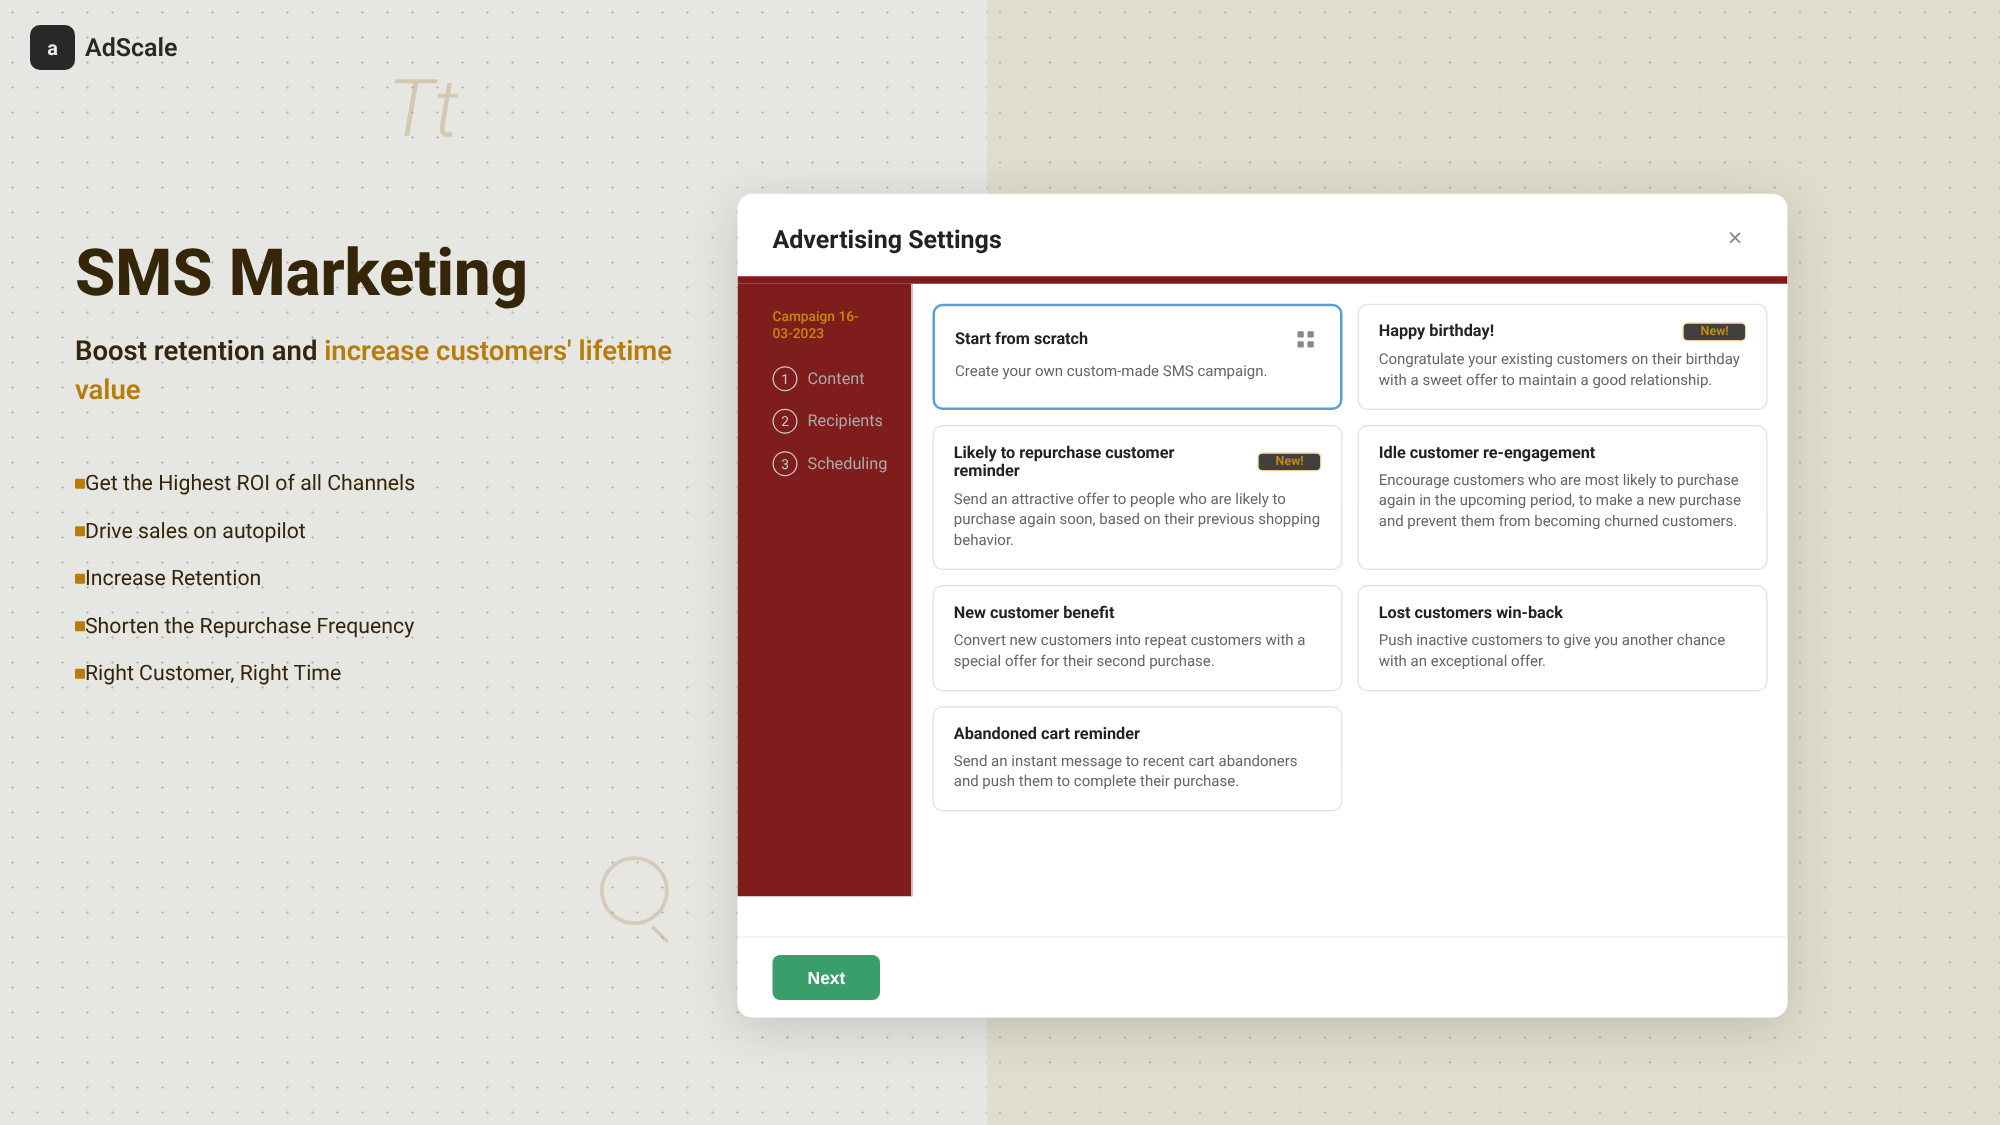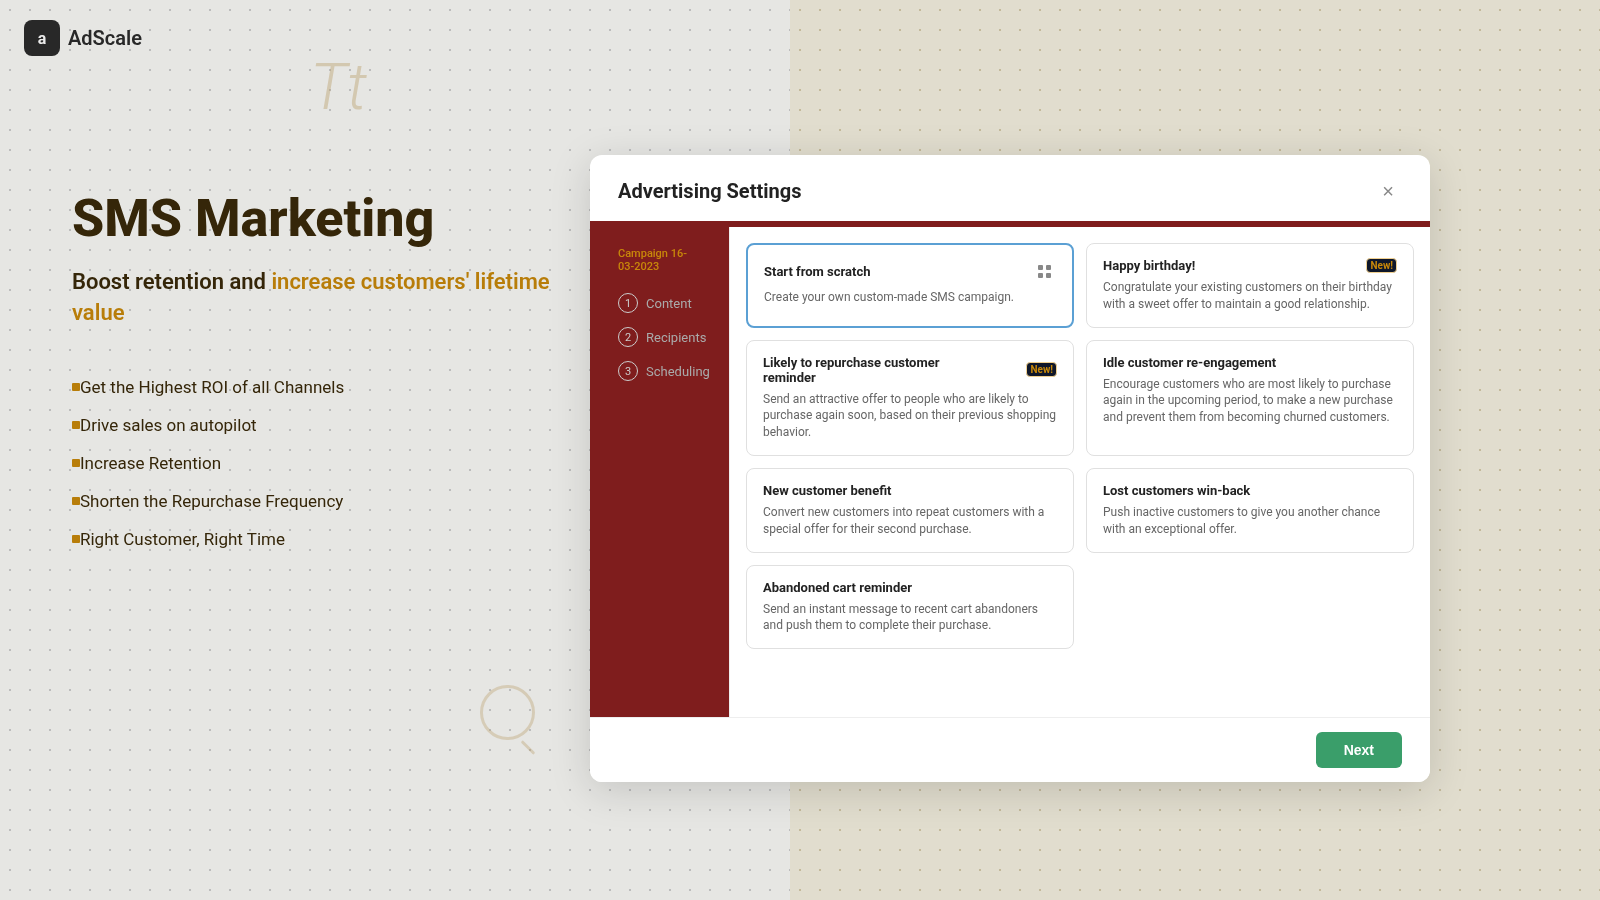--- a/index.html
+++ b/index.html
@@ -81,21 +81,21 @@
       bottom: -12px; right: -5px;
       width: 18px; height: 3px;
       background: #c8a96e;
       transform: rotate(45deg);
       border-radius: 2px;
     }
 
     
     .main-content {
       position: absolute;
-      top: 190px; left: 72px;
+      top: 190px; left: 60px;
       width: 500px;
     }
     .main-title {
       font-size: 52px;
       font-weight: 800;
       color: #3a2a0a;
       line-height: 1.1;
       margin-bottom: 20px;
     }
     .subtitle {
@@ -243,24 +243,24 @@
     }
     .template-card-desc {
       font-size: 12px;
       color: #666;
       line-height: 1.4;
     }
     .new-badge {
       font-size: 10px;
       color: #c8880a;
       font-weight: 700;
-      background: #0f172a;
+      background: #404040;
       border: 1px solid #f0d090;
       border-radius: 4px;
-      padding: 1px 3px;
+      padding: 1px 13px;
       margin-left: 32px;
     }
     .grid-icon {
       width: 24px; height: 24px;
       display: flex; align-items: center; justify-content: center;
     }
     .grid-dots {
       display: grid;
       grid-template-columns: 1fr 1fr;
       gap: 3px;
@@ -269,22 +269,22 @@
       width: 5px; height: 5px;
       background: #888;
       border-radius: 1px;
     }
 
     
     .modal-footer {
       padding: 14px 28px;
       border-top: 1px solid #eee;
       display: flex;
-      justify-content: flex-end;
       background: white;
+      margin-top: 32px;
     }
     .next-btn {
       background: #3a9e6a;
       color: white;
       border: none;
       border-radius: 6px;
       padding: 10px 28px;
       font-size: 14px;
       font-weight: 600;
       cursor: pointer;

